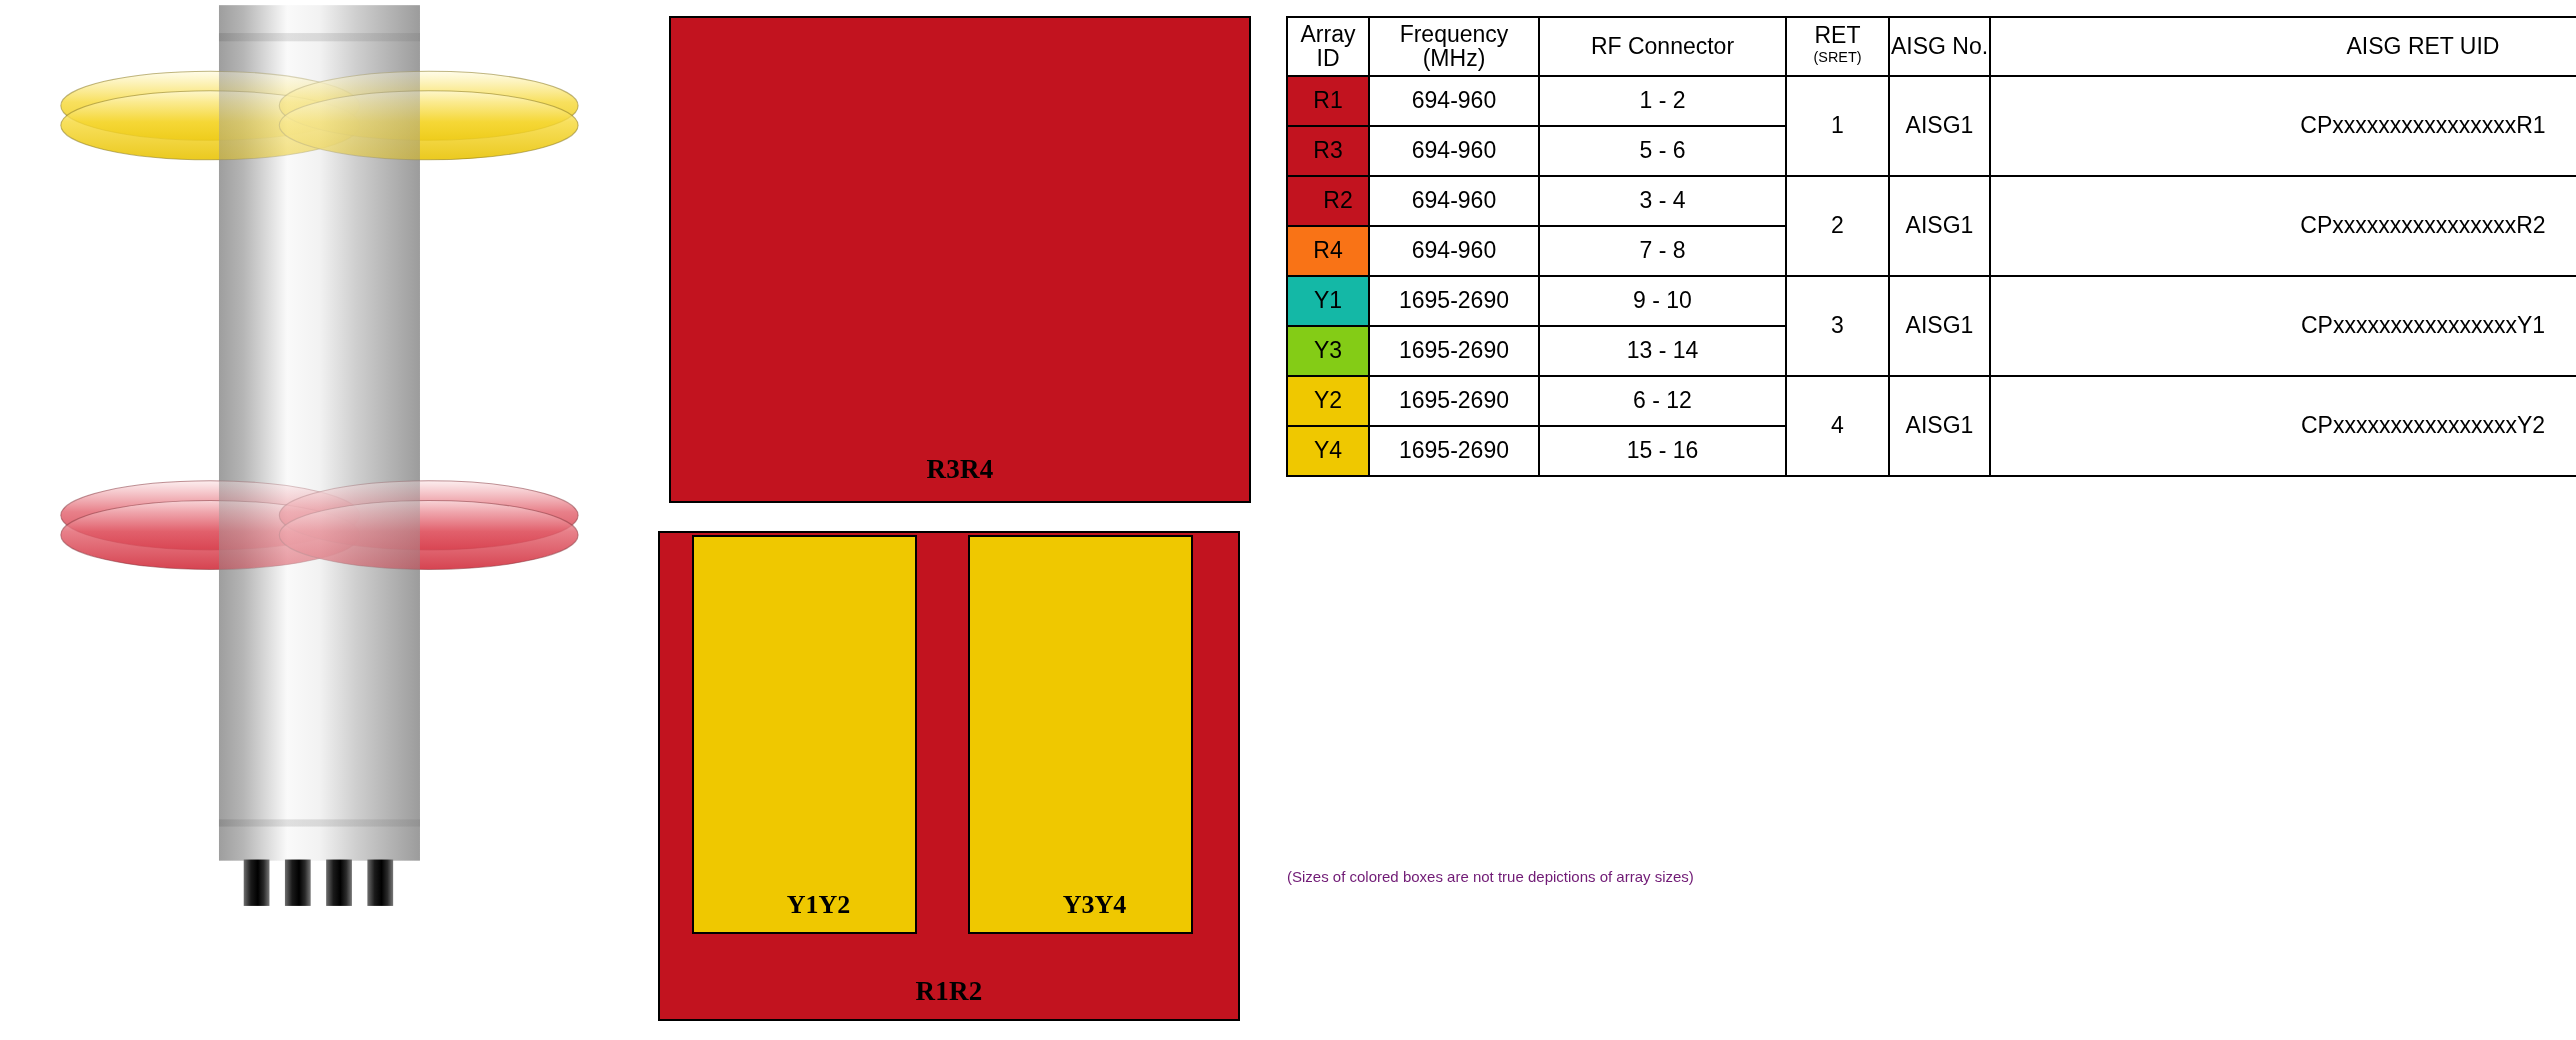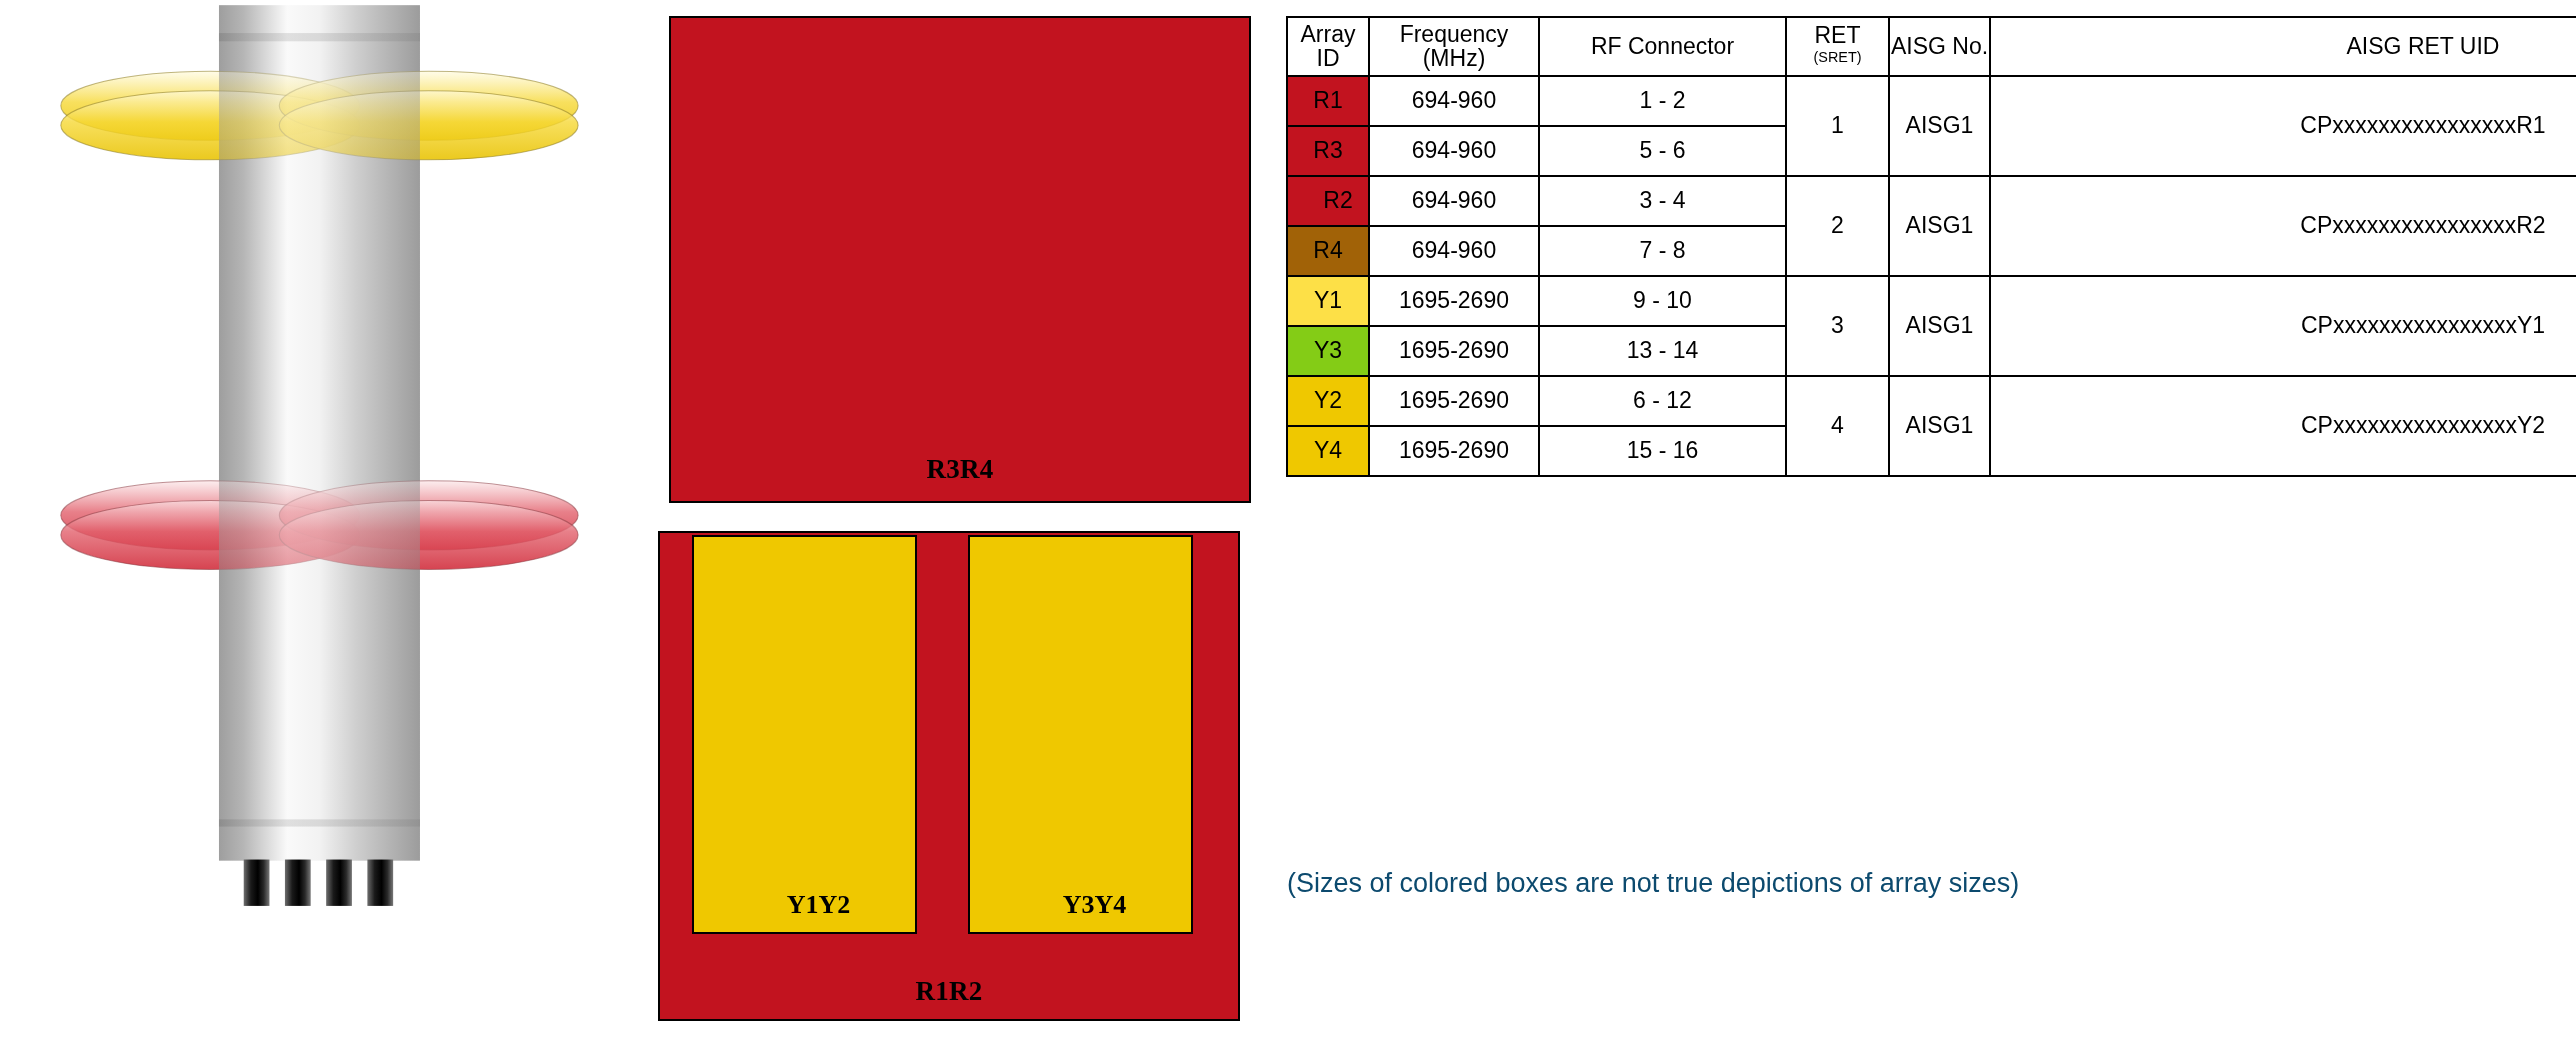--- a/index.html
+++ b/index.html
@@ -132,22 +132,22 @@
   th .ret-main { display:block; font-size: 23px; line-height: 1.0; }
   th .ret-sub  { display:block; font-size: 14.4px; line-height: 1.4; }
   td.cell-id     { font-size: 21.6px; }
 
   
   #footnote {
     position: absolute;
     left: 1287px;
     top: 868px;
     font-family: "Liberation Sans", sans-serif;
-    font-size: 27px;
-    color: #0c4a6e;
+    font-size: 15px;
+    color: #701a75;
     white-space: nowrap;
   }
 
   :root {
     --red: #C2131F;
     --yellow: #EFC800;
   }
 </style>
 </head>
 <body>
@@ -278,27 +278,27 @@
 
       <tr>
         <td class="cell-id" style="background: rgb(194, 19, 31); padding-left: 20px;">R2</td>
         <td>694-960</td>
         <td>3 - 4</td>
         <td rowspan="2">2</td>
         <td rowspan="2">AISG1</td>
         <td rowspan="2">CPxxxxxxxxxxxxxxxxR2</td>
       </tr>
       <tr>
-        <td class="cell-id" style="background: #a16207;">R4</td>
+        <td class="cell-id" style="background: #f97316;">R4</td>
         <td>694-960</td>
         <td>7 - 8</td>
       </tr>
 
       <tr>
-        <td class="cell-id" style="background: #fde047;">Y1</td>
+        <td class="cell-id" style="background: #14b8a6;">Y1</td>
         <td>1695-2690</td>
         <td>9 - 10</td>
         <td rowspan="2">3</td>
         <td rowspan="2">AISG1</td>
         <td rowspan="2">CPxxxxxxxxxxxxxxxxY1</td>
       </tr>
       <tr>
         <td class="cell-id" style="background: #84cc16;">Y3</td>
         <td>1695-2690</td>
         <td>13 - 14</td>

